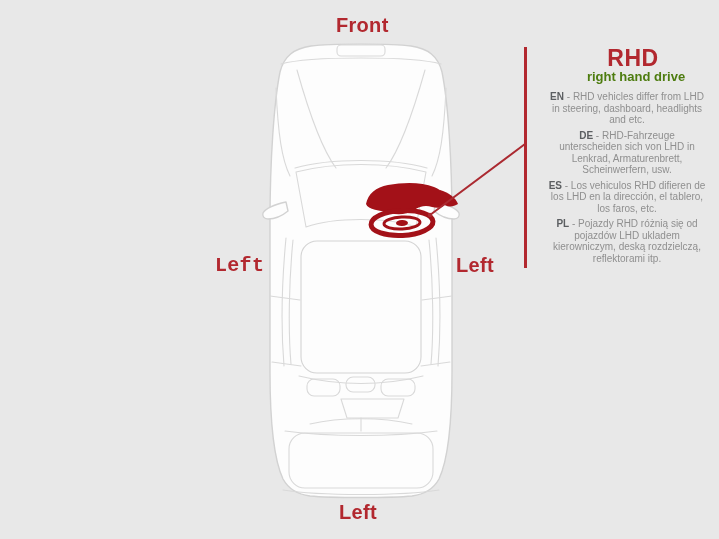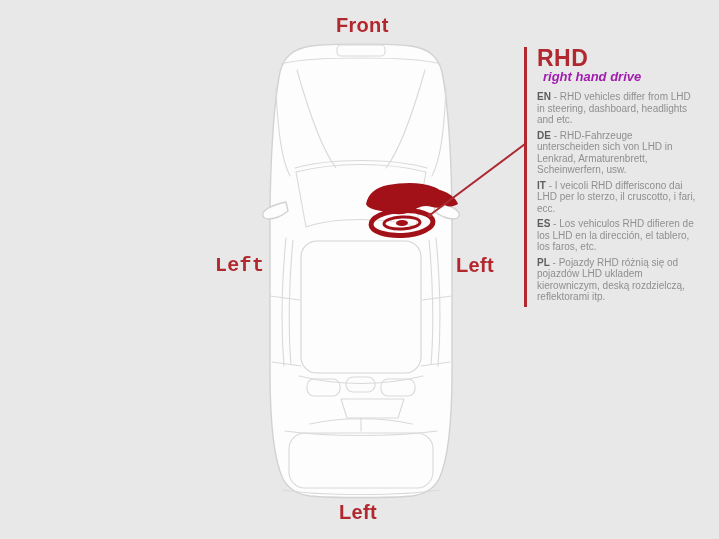--- a/index.html
+++ b/index.html
@@ -20,29 +20,30 @@
     white-space:nowrap;
   }
   .lbl-front{left:336px;top:14px;}
   .lbl-left {left:215px;top:254px;font-family:Liberation Mono, monospace;}
   .lbl-right{left:456px;top:254px;}
   .lbl-rear {left:339px;top:501px;}
 
   .panel{
     position:absolute;left:524px;top:47px;width:172px;
     border-left:3px solid #b2282f;
-    padding-left:10px;
+    padding-left:20px;
+    text-align:center;
   }
   .panel-title{
     margin:0;color:#b2282f;
     font-size:23px;line-height:22px;font-weight:800;letter-spacing:.5px;
   }
   .panel-subtitle{
-    margin:1px 0 0 6px;color:#a21caf;
-    font-size:13px;line-height:14px;font-weight:700;font-style:italic;
+    margin:1px 0 0 6px;color:#4d7c0f;
+    font-size:13px;line-height:14px;font-weight:700;
   }
   .entries{margin-top:7px;width:160px;}
   .entry{
     margin:3px 0 4px 0;
     font-size:10px;line-height:11.5px;
     color:#8f8f8f;
   }
   .entry b{color:#5b5e61;font-weight:700;}
 </style>
 </head>
@@ -125,19 +126,18 @@
   <div class="dir-label lbl-left">Left</div>
   <div class="dir-label lbl-right">Left</div>
   <div class="dir-label lbl-rear">Left</div>
 
   <div class="panel">
     <h1 class="panel-title">RHD</h1>
     <div class="panel-subtitle">right hand drive</div>
     <div class="entries" id="entries">
         <p class="entry"><b>EN</b> - RHD vehicles differ from LHD in steering, dashboard, headlights and etc.</p>
         <p class="entry"><b>DE</b> - RHD-Fahrzeuge unterscheiden sich von LHD in Lenkrad, Armaturenbrett, Scheinwerfern, usw.</p>
-        <p class="entry"><b>IT</b> - I veicoli RHD differiscono dai LHD per lo sterzo, il cruscotto, i fari, ecc.</p>
         <p class="entry"><b>ES</b> - Los vehiculos RHD difieren de los LHD en la dirección, el tablero, los faros, etc.</p>
         <p class="entry"><b>PL</b> - Pojazdy RHD różnią się od pojazdów LHD ukladem kierowniczym, deską rozdzielczą, reflektorami itp.</p>
       </div>
   </div>
 
 </div>
 
 </body></html>

